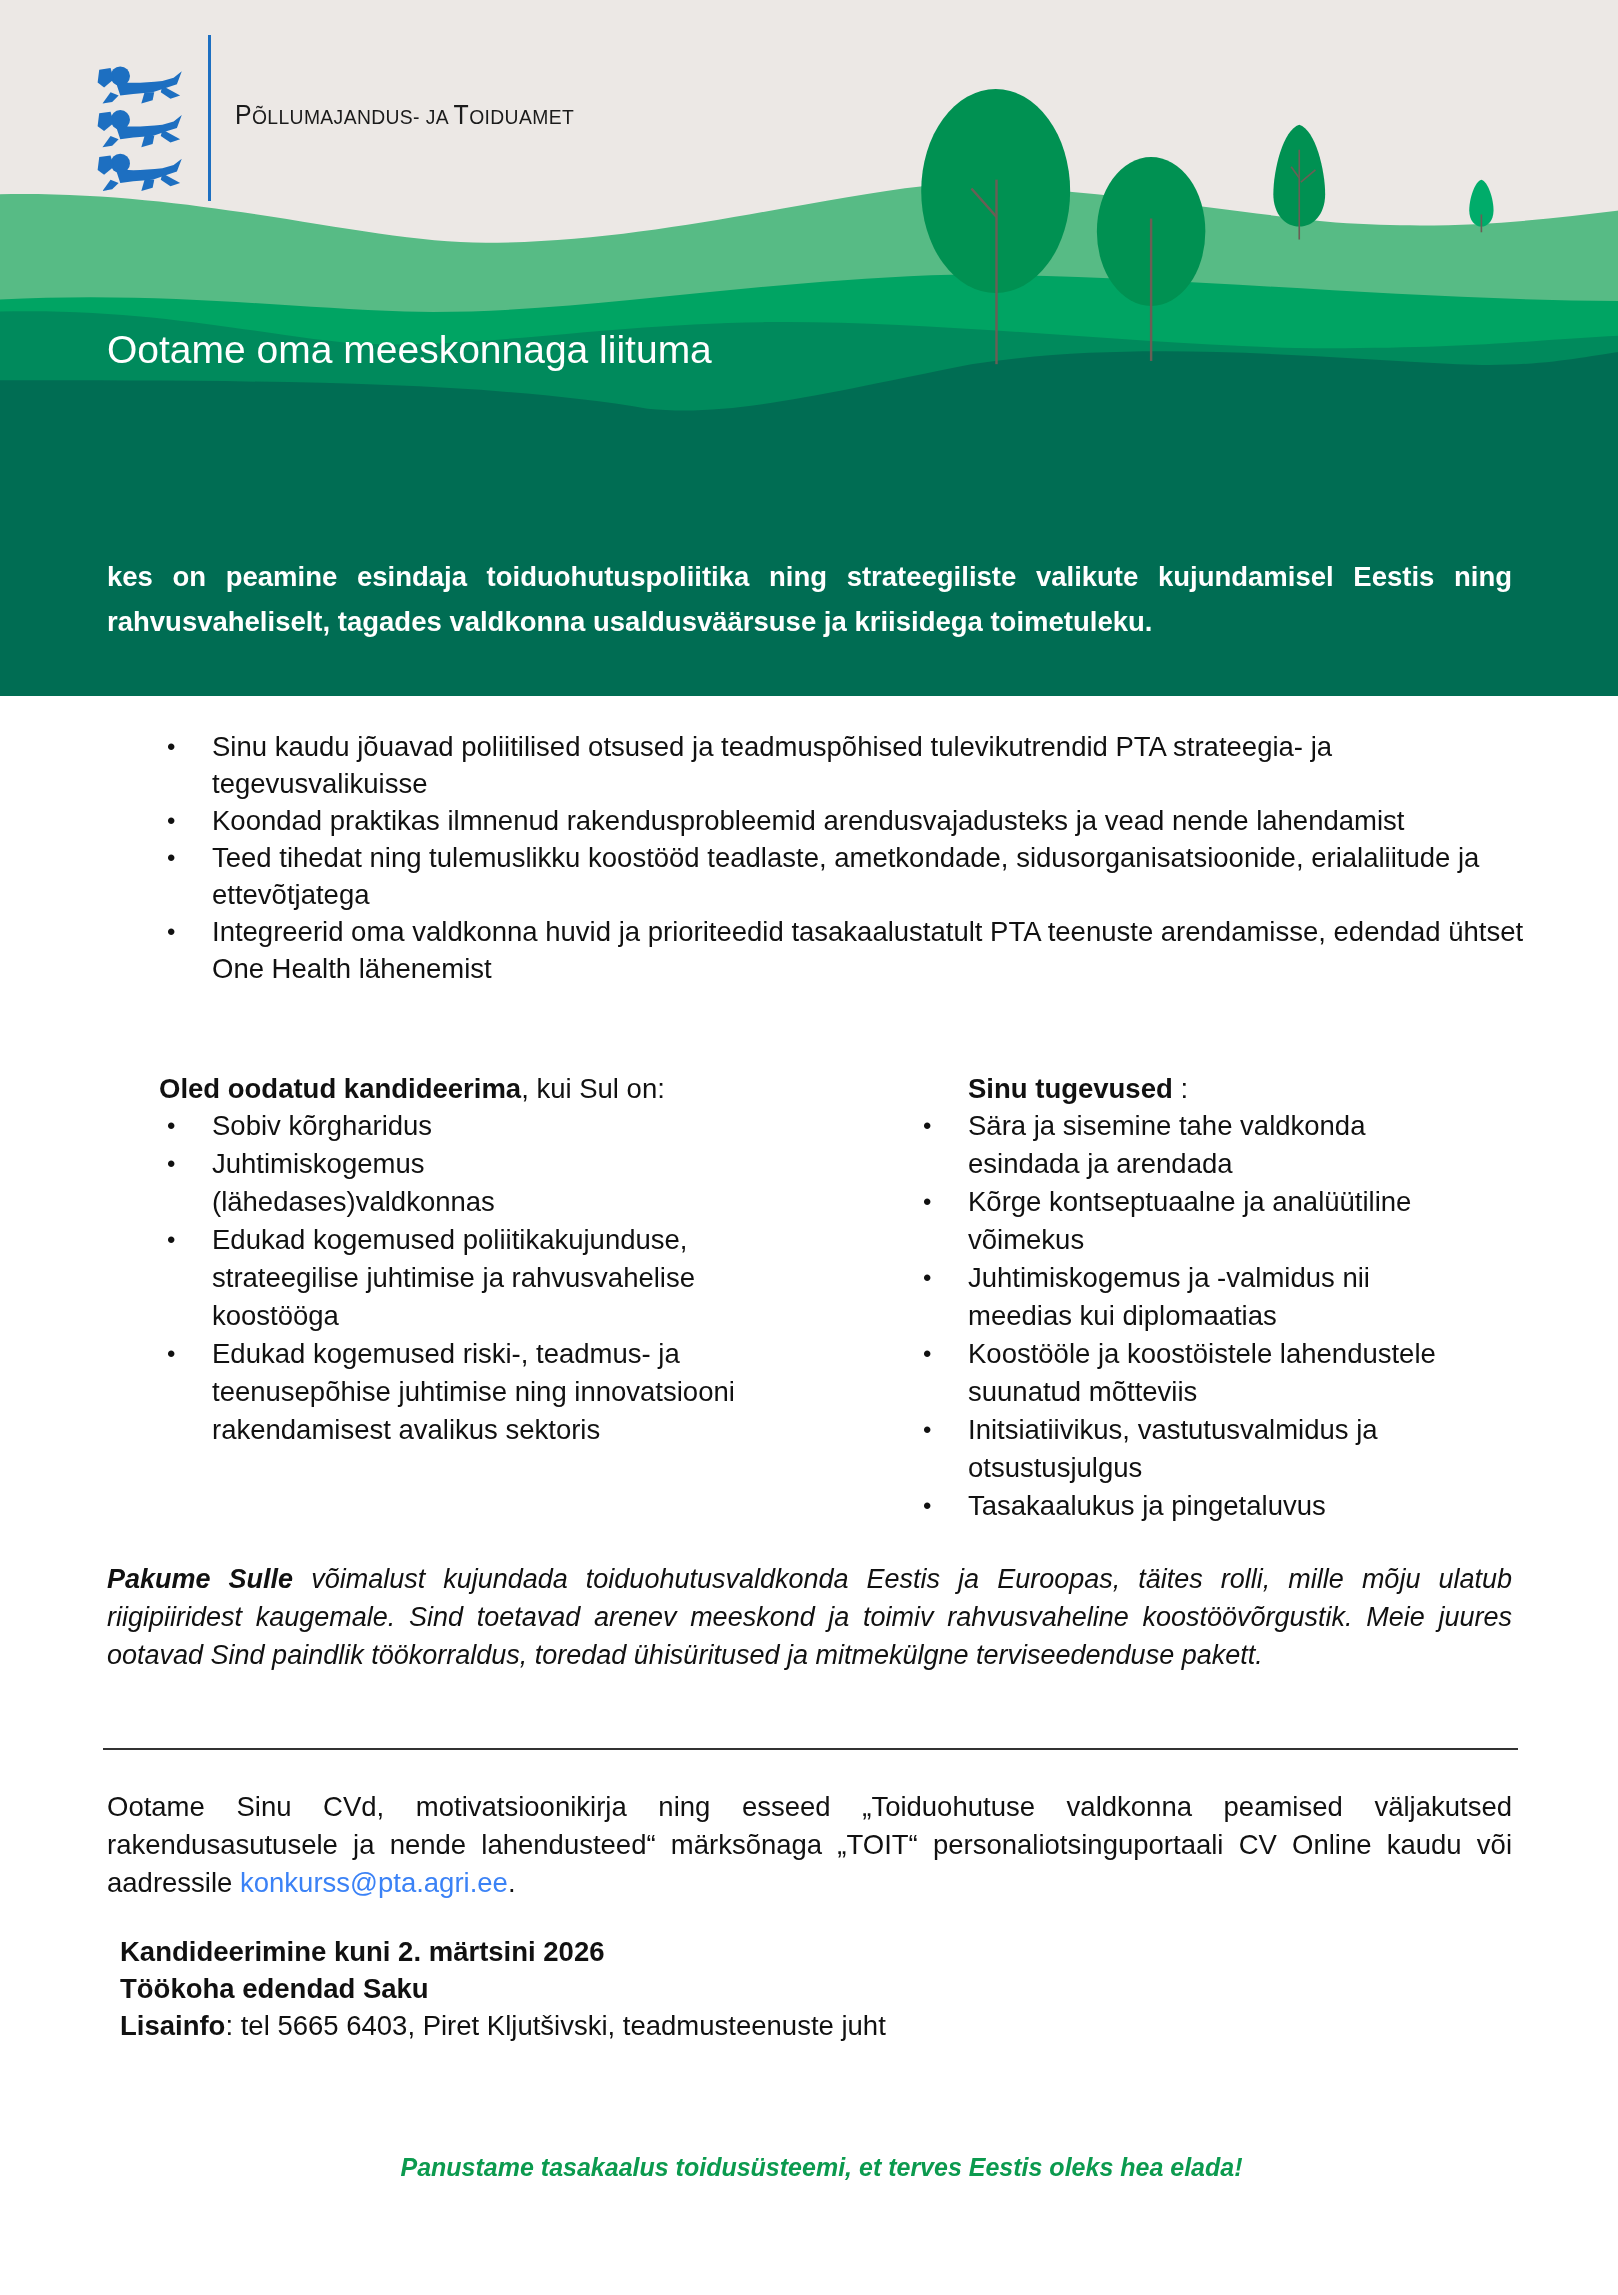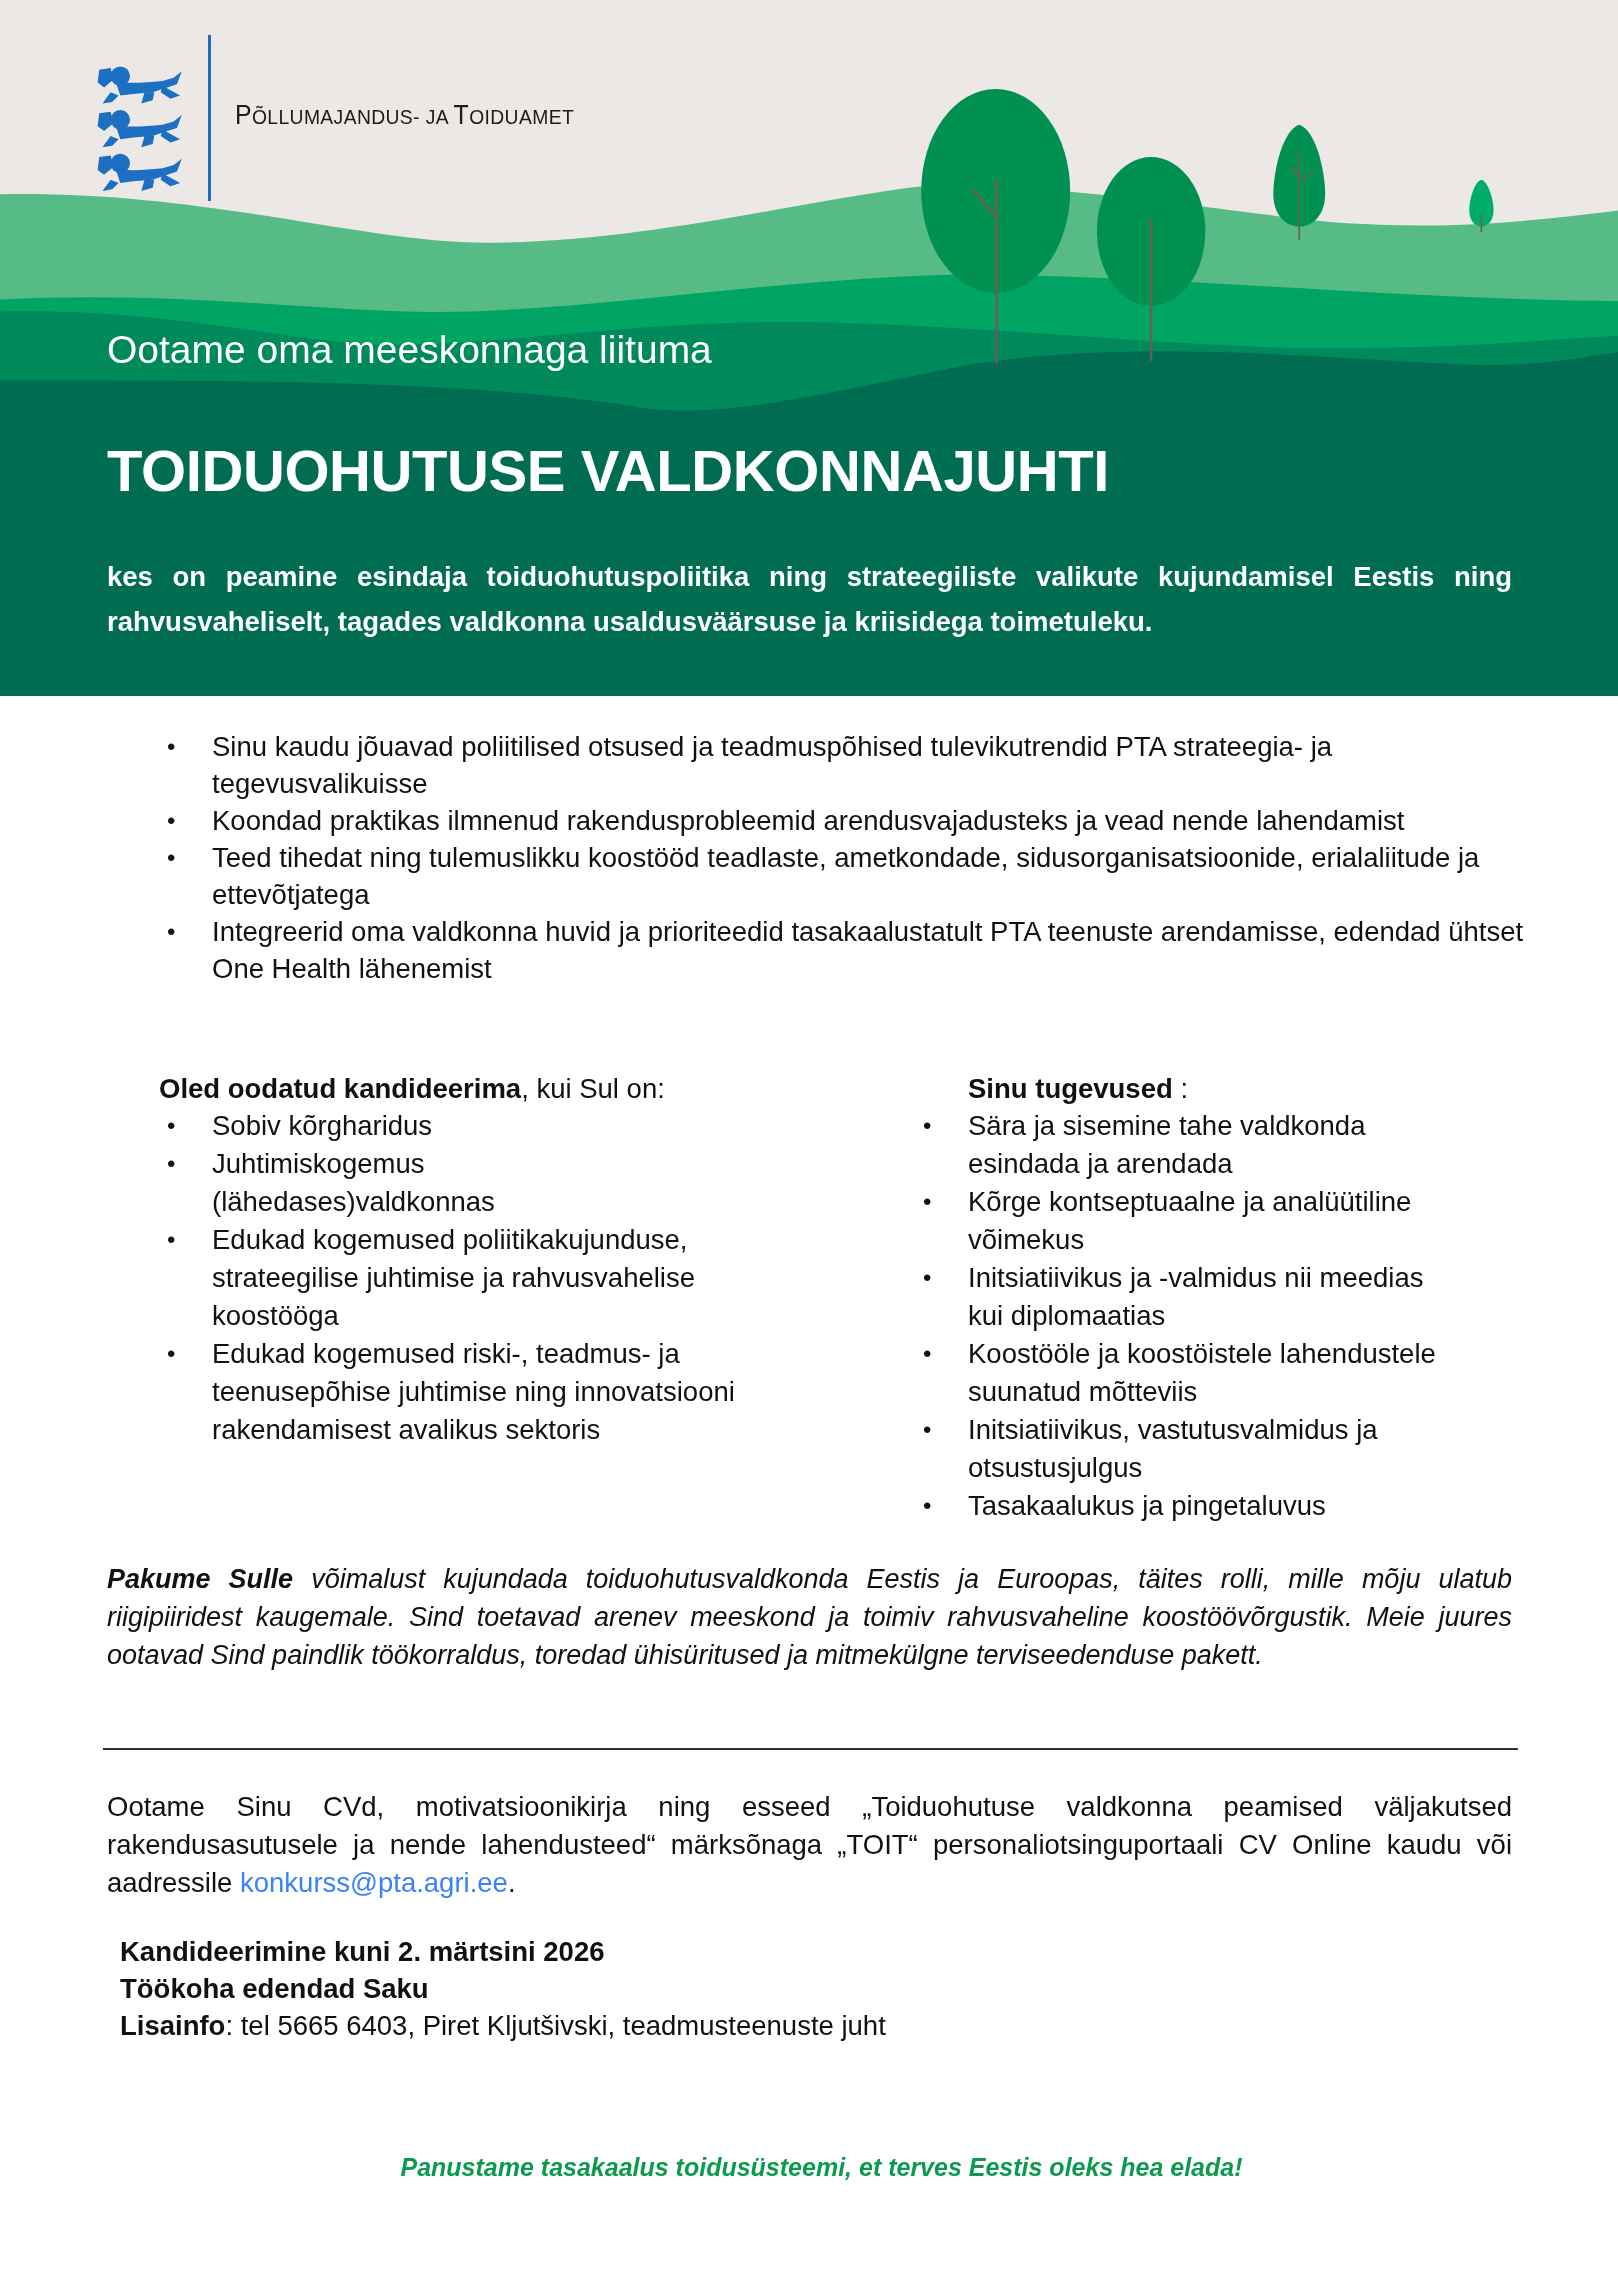--- a/index.html
+++ b/index.html
@@ -106,21 +106,20 @@
         <path d="M82,28 L104,40 L92,44 L80,36 Z"></path>
       </g>
     </g>
   </svg>
   <div class="logo-divider"></div>
   <div class="org-name">
     <span>P</span><span class="sc">ÕLLUMAJANDUS- JA </span><span>T</span><span class="sc">OIDUAMET</span>
   </div>
 
   <div class="invite">Ootame oma meeskonnaga liituma</div>
-  <h1 class="job-title">TOIDUOHUTUSE VALDKONNAJUHTI</h1>
   <p class="subtitle">kes on  peamine esindaja toiduohutuspoliitika ning strateegiliste valikute kujundamisel Eestis ning rahvusvaheliselt, tagades valdkonna  usaldusväärsuse ja kriisidega toimetuleku.</p>
 </div>
 
 <div class="content">
   <ul class="main-list">
     <li><span class="bullet">•</span><span>Sinu kaudu jõuavad poliitilised otsused ja teadmuspõhised tulevikutrendid PTA strateegia- ja tegevusvalikuisse</span></li>
     <li><span class="bullet">•</span><span>Koondad praktikas ilmnenud rakendusprobleemid arendusvajadusteks ja vead  nende lahendamist</span></li>
     <li><span class="bullet">•</span><span>Teed tihedat ning tulemuslikku koostööd teadlaste, ametkondade, sidusorganisatsioonide, erialaliitude ja ettevõtjatega</span></li>
     <li><span class="bullet">•</span><span>Integreerid oma valdkonna huvid ja prioriteedid tasakaalustatult PTA teenuste arendamisse, edendad ühtset One Health lähenemist</span></li>
   </ul>
@@ -133,21 +132,21 @@
       <li style="width:599px"><span class="bullet">•</span><span>Edukad kogemused poliitikakujunduse, strateegilise juhtimise ja rahvusvahelise koostööga</span></li>
       <li style="width:599px"><span class="bullet">•</span><span>Edukad kogemused riski-, teadmus- ja teenusepõhise juhtimise ning innovatsiooni rakendamisest avalikus sektoris</span></li>
     </ul>
   </div>
 
   <div class="col col-right">
     <h3><b>Sinu tugevused</b><span> :</span></h3>
     <ul>
       <li style="width:518px"><span class="bullet">•</span><span>Sära ja sisemine tahe valdkonda esindada ja arendada</span></li>
       <li style="width:583px"><span class="bullet">•</span><span>Kõrge kontseptuaalne ja analüütiline võimekus</span></li>
-      <li style="width:550px"><span class="bullet">•</span><span>Initsiatiivikus ja -valmidus nii meedias kui diplomaatias</span></li>
+      <li style="width:550px"><span class="bullet">•</span><span>Juhtimiskogemus ja -valmidus nii meedias kui diplomaatias</span></li>
       <li style="width:599px"><span class="bullet">•</span><span>Koostööle ja koostöistele lahendustele suunatud mõtteviis</span></li>
       <li style="width:550px"><span class="bullet">•</span><span>Initsiatiivikus, vastutusvalmidus ja otsustusjulgus</span></li>
       <li><span class="bullet">•</span><span>Tasakaalukus ja pingetaluvus</span></li>
     </ul>
   </div>
 
   <p class="offer"><b>Pakume Sulle</b><span> võimalust kujundada toiduohutusvaldkonda Eestis ja Euroopas, täites rolli, mille mõju ulatub riigipiiridest kaugemale. Sind  toetavad arenev meeskond ja toimiv rahvusvaheline koostöövõrgustik. Meie juures ootavad Sind paindlik töökorraldus, toredad ühisüritused ja mitmekülgne terviseedenduse pakett.</span></p>
 
   <div class="divider"></div>
 

